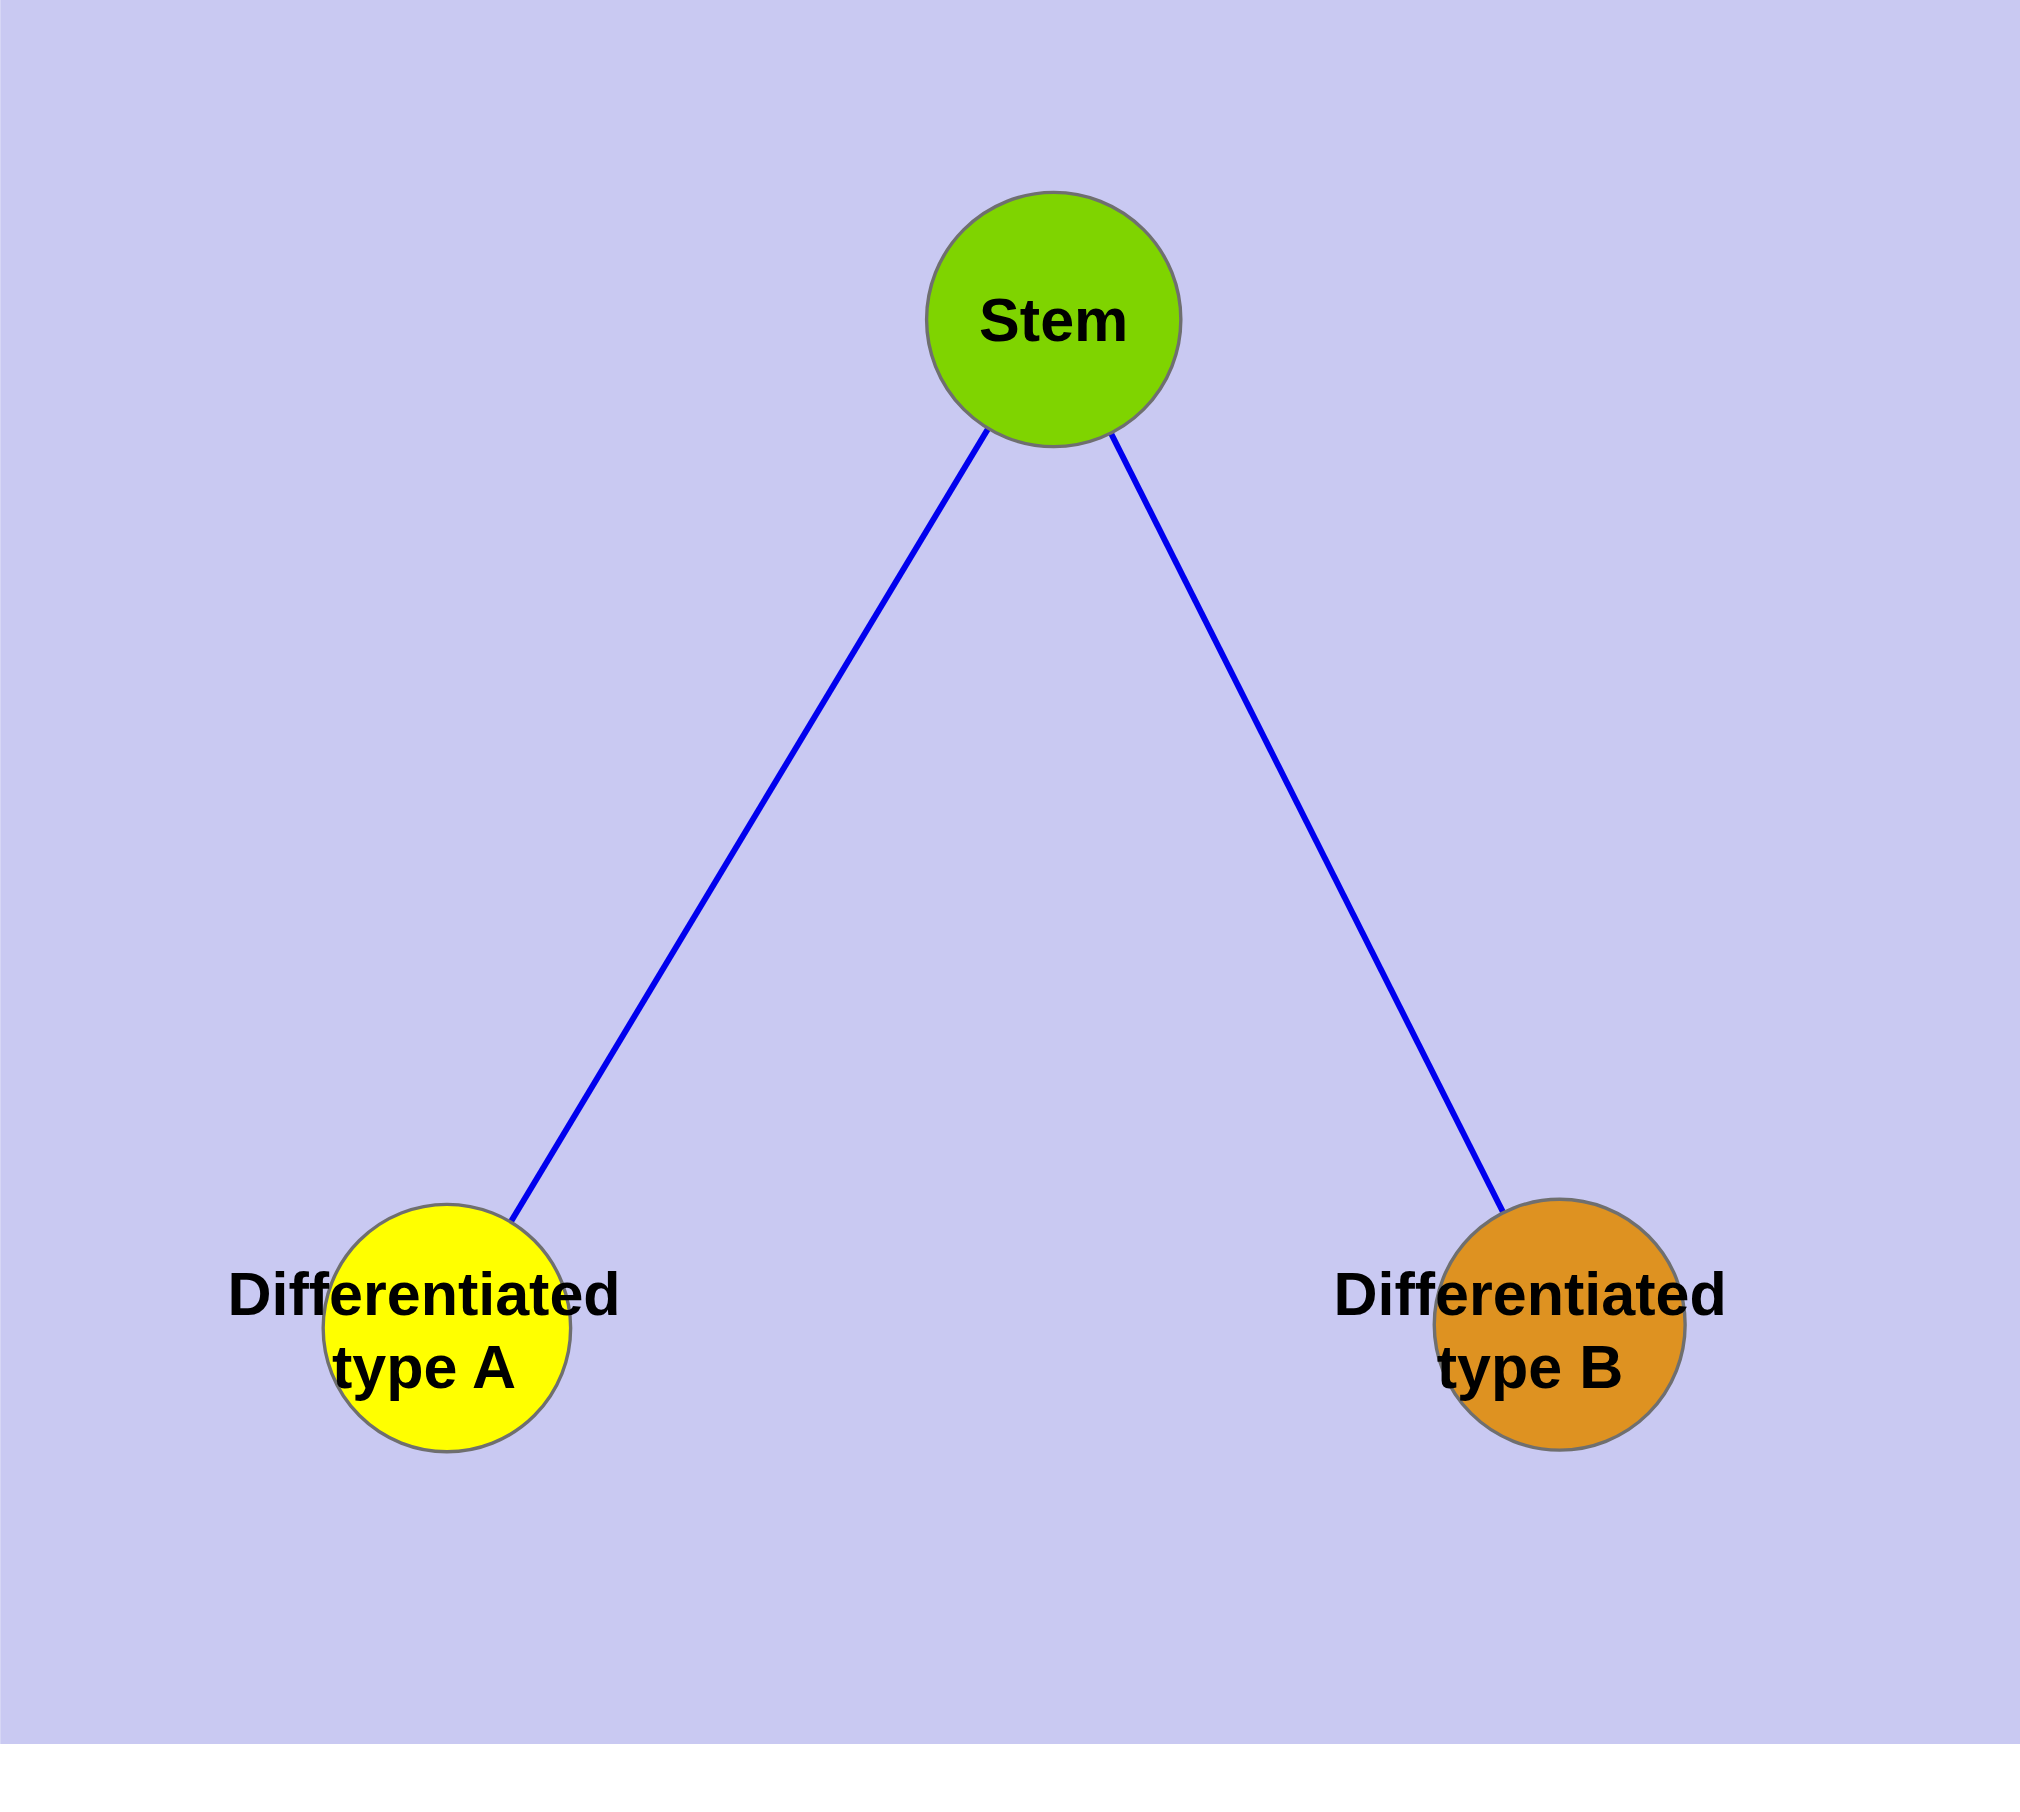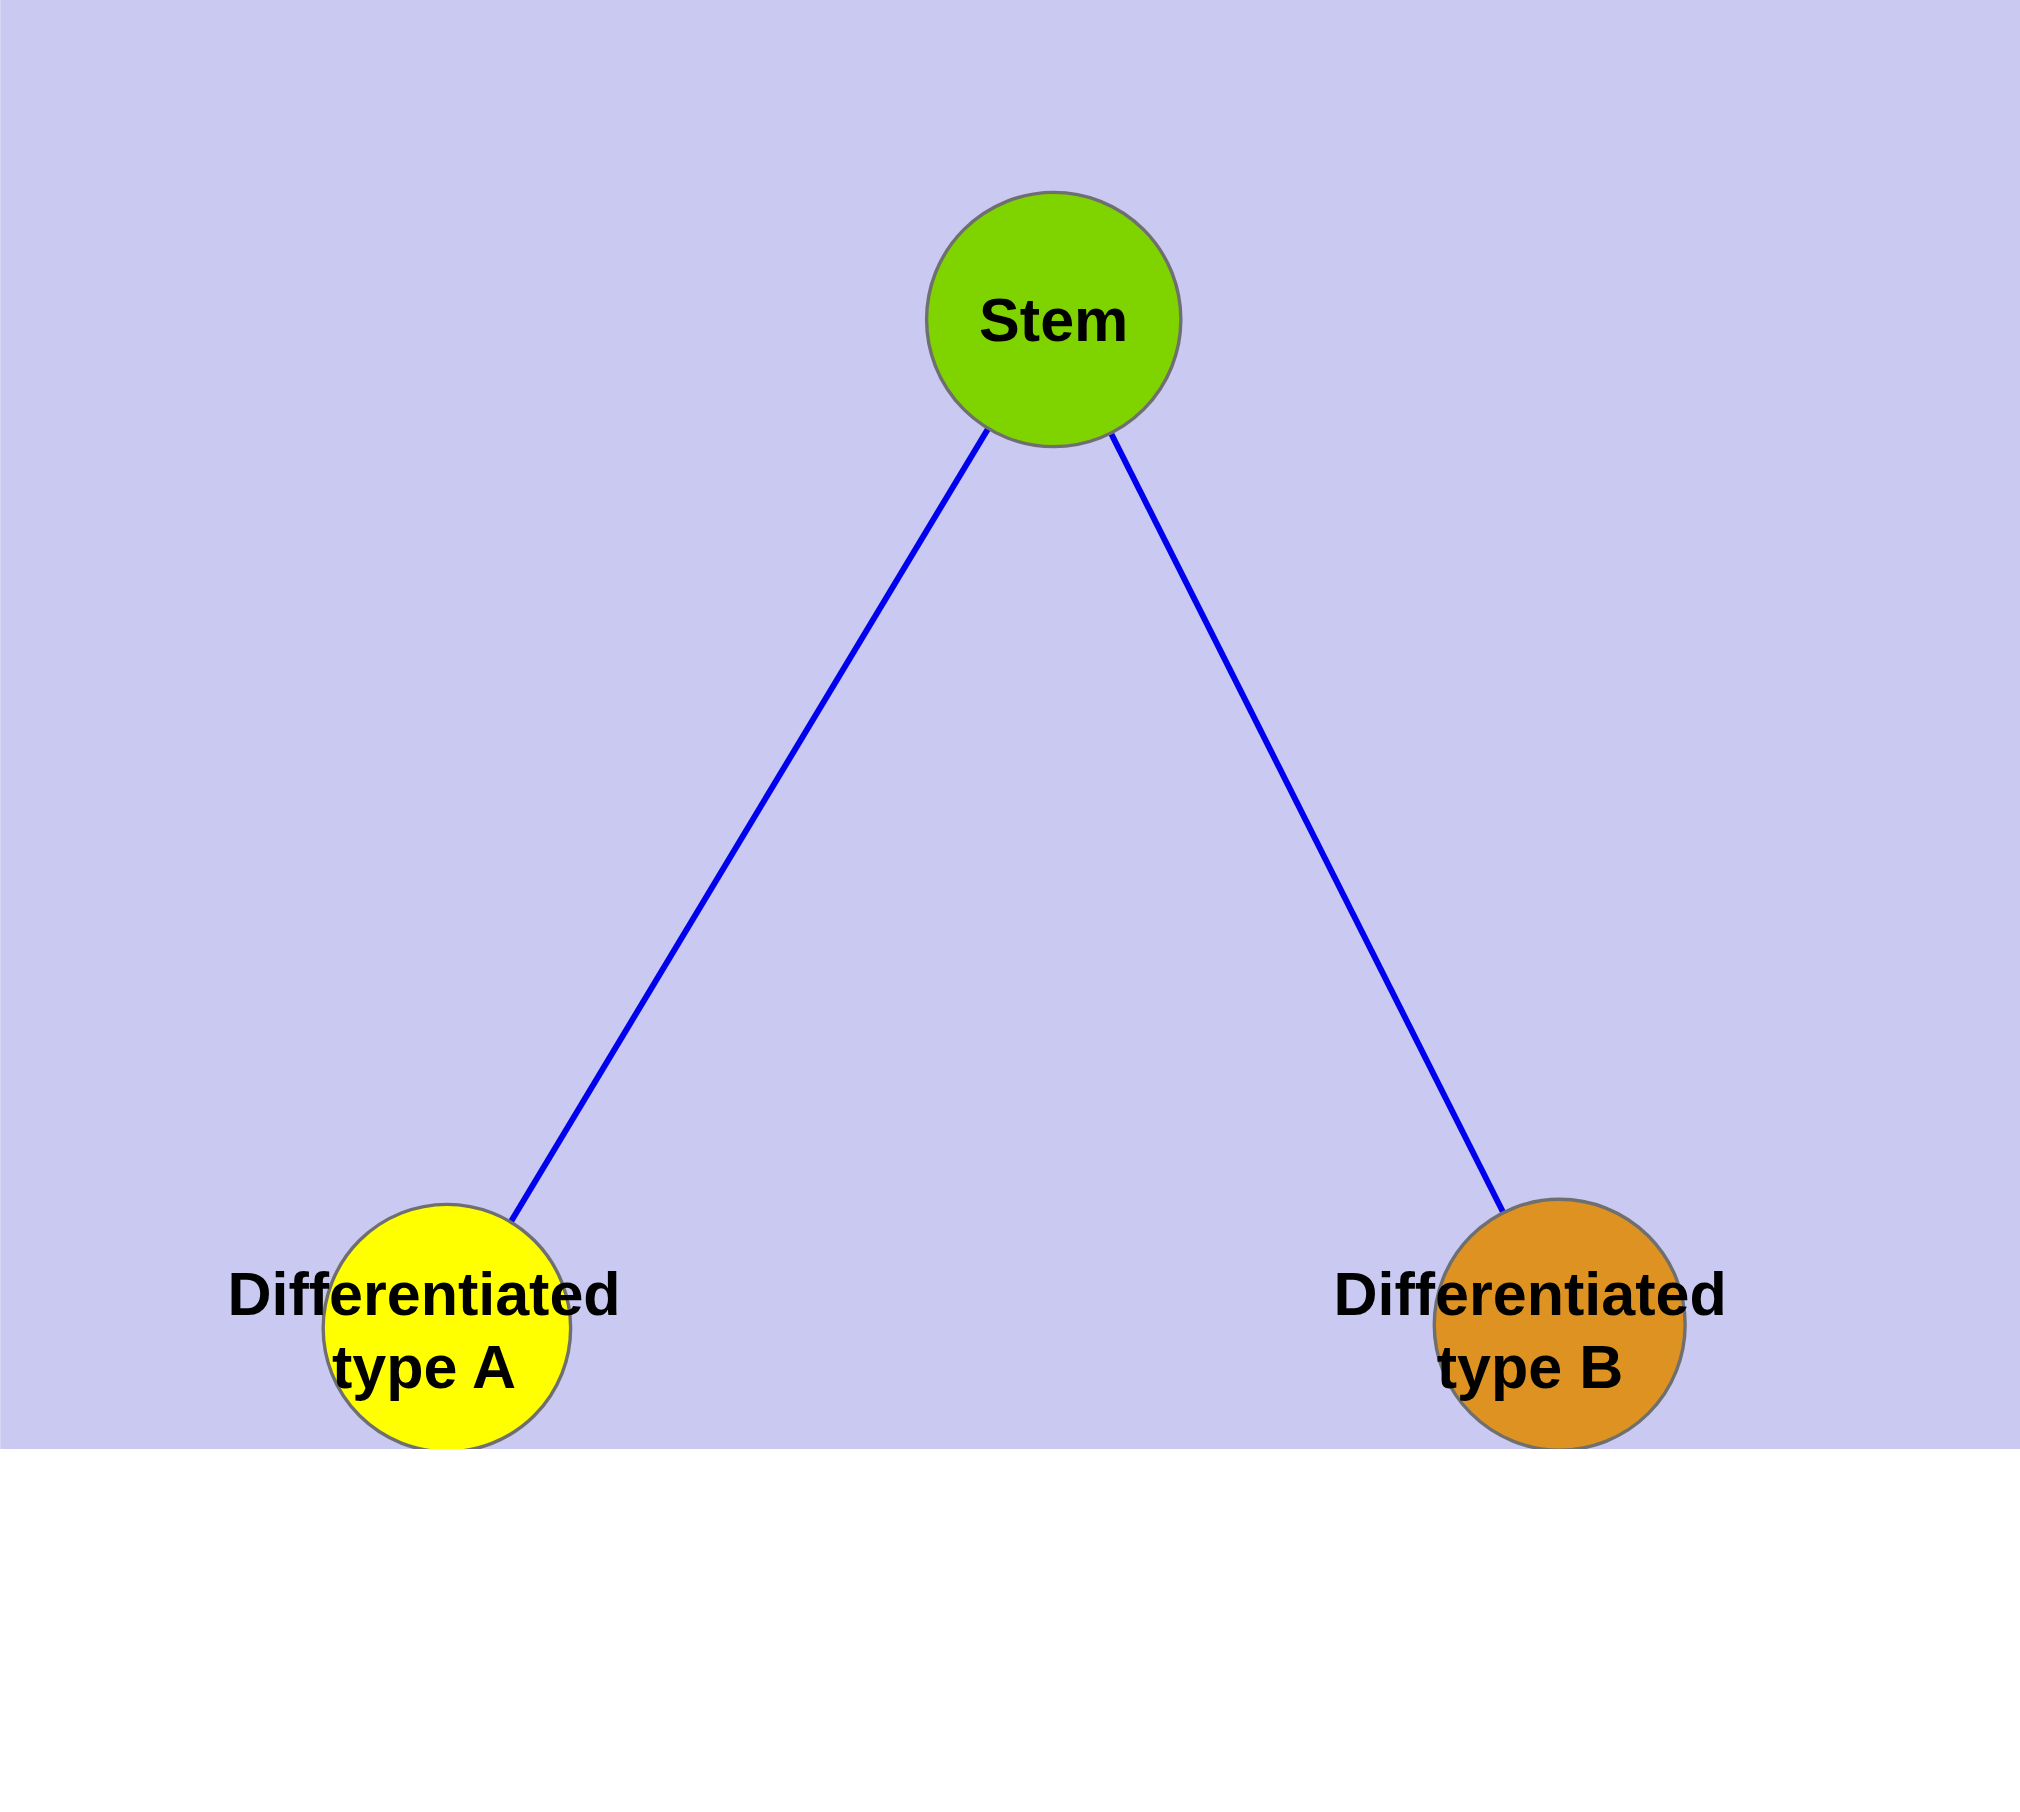--- a/index.html
+++ b/index.html
@@ -3,21 +3,21 @@
 <meta charset="utf-8">
 <style>
   html, body {
     margin: 0;
     padding: 0;
     background: #ffffff;
   }
   #canvas-wrap {
     position: relative;
     width: 2021px;
-    height: 1449px;
+    height: 1744px;
     overflow: hidden;
   }
   svg#diagram-svg {
     display: block;
     width: 2021px;
     height: 1812px;
   }
   svg#diagram-svg text {
     font-family: "Liberation Sans", sans-serif;
     font-weight: bold;

